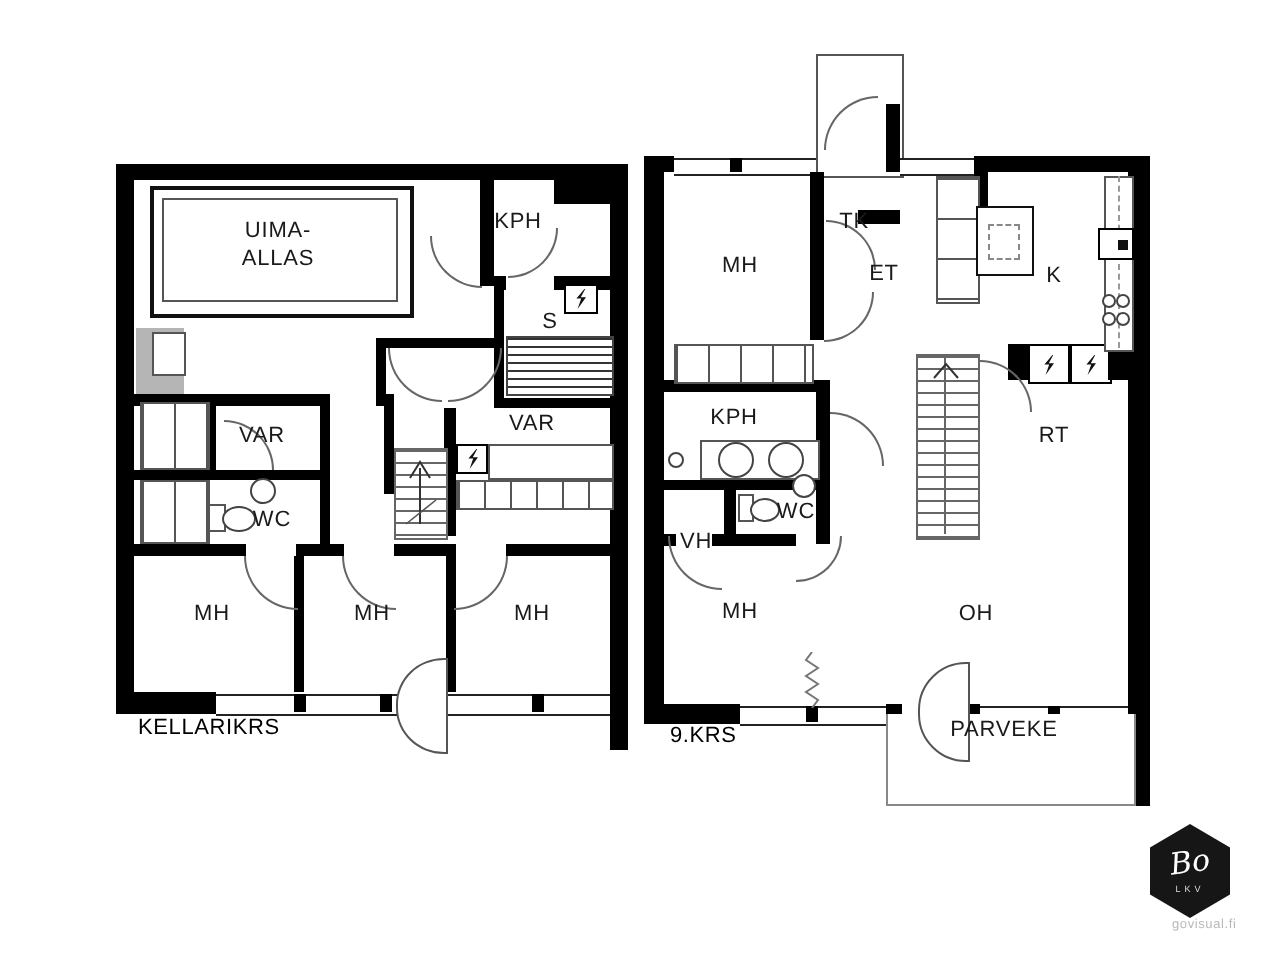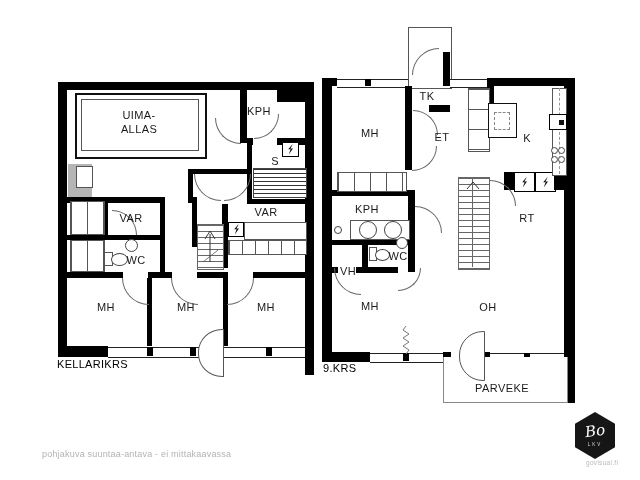--- a/index.html
+++ b/index.html
@@ -1,21 +1,21 @@
 <!DOCTYPE html>
 <html><head>
 <meta charset="utf-8">
 <style>
   html,body{margin:0;padding:0;background:#fff;}
   #canvas{position:relative;width:640px;height:480px;background:#ffffff;overflow:hidden;
           font-family:"Liberation Sans",sans-serif;}
   .w{position:absolute;background:#000;}
   .lbl{position:absolute;transform:translate(-50%,-50%);font-size:11px;color:#1a1a1a;
        letter-spacing:.4px;white-space:pre-line;text-align:center;line-height:1.25;}
-  .flr{position:absolute;font-size:11px;color:#000;letter-spacing:.3px;}
+  .flr{position:absolute;font-size:11px;color:#000;letter-spacing:.3px;margin-left:12px;}
   .box{position:absolute;border:1px solid #555;background:#fff;}
   .win{position:absolute;background:#fff;border-top:1.5px solid #222;border-bottom:1.5px solid #222;}
   .mull{position:absolute;background:#000;}
   .arc{position:absolute;}
   .stairs{position:absolute;border:1px solid #666;background:repeating-linear-gradient(to bottom,#666 0 1px,#fff 1px 6px);}
   .shelf13{position:absolute;border:1px solid #555;background:repeating-linear-gradient(to right,#555 0 1px,#fff 1px 13px);}
   .shelf16{position:absolute;border:1px solid #555;background:repeating-linear-gradient(to right,#555 0 1px,#fff 1px 16px);}
   .shelfv{position:absolute;border:1px solid #555;background:repeating-linear-gradient(to bottom,#555 0 1px,#fff 1px 20px);}
   .sauna{position:absolute;border:1px solid #444;background:repeating-linear-gradient(to bottom,#333 0 1px,#fff 1px 4px);}
   .ebox{position:absolute;border:1.5px solid #000;background:#fff;display:flex;align-items:center;justify-content:center;}
@@ -210,34 +210,33 @@
     <div style="position:absolute;left:443px;top:357px;width:123px;height:45px;border-left:1.5px solid #888;border-bottom:1.5px solid #888;border-right:1.5px solid #888;background:#fff"></div>
     <div class="arc" style="left:459px;top:331px;width:24px;height:48px;border:1.2px solid #555;border-radius:24px 0 0 24px / 24px 0 0 24px;background:#fff"></div>
 
     <div class="arc" style="left:413px;top:110px;width:24px;height:24px;border-right:1.2px solid #666;border-top:1.2px solid #666;border-top-right-radius:100%"></div>
     <div class="arc" style="left:412px;top:146px;width:24px;height:24px;border-right:1.2px solid #666;border-bottom:1.2px solid #666;border-bottom-right-radius:100%"></div>
     <div class="arc" style="left:415px;top:206px;width:26px;height:26px;border-right:1.2px solid #666;border-top:1.2px solid #666;border-top-right-radius:100%"></div>
     <div class="arc" style="left:334px;top:268px;width:26px;height:26px;border-left:1.2px solid #666;border-bottom:1.2px solid #666;border-bottom-left-radius:100%"></div>
     <div class="arc" style="left:398px;top:268px;width:22px;height:22px;border-right:1.2px solid #666;border-bottom:1.2px solid #666;border-bottom-right-radius:100%"></div>
     <div class="arc" style="left:490px;top:180px;width:25px;height:25px;border-right:1.2px solid #666;border-top:1.2px solid #666;border-top-right-radius:100%"></div>
 
-    <div class="lbl" style="left:427px;top:97px">TK</div>
+    <div class="lbl" style="left:427px;top:112px">TK</div>
     <div class="lbl" style="left:370px;top:134px">MH</div>
     <div class="lbl" style="left:442px;top:138px">ET</div>
     <div class="lbl" style="left:527px;top:139px">K</div>
     <div class="lbl" style="left:367px;top:210px">KPH</div>
     <div class="lbl" style="left:348px;top:272px">VH</div>
     <div class="lbl" style="left:398px;top:257px">WC</div>
     <div class="lbl" style="left:527px;top:219px">RT</div>
     <div class="lbl" style="left:370px;top:307px">MH</div>
     <div class="lbl" style="left:488px;top:308px">OH</div>
-    <div class="lbl" style="left:502px;top:389px">PARVEKE</div>
+    <div class="lbl" style="left:502px;top:366px">PARVEKE</div>
     <div class="flr" style="left:323px;top:362px">9.KRS</div>
   </div>
 
-  <div class="footer">pohjakuva suuntaa-antava - ei mittakaavassa</div>
   <div class="hex">
     <div class="bo">Bo</div>
     <div class="lkv">LKV</div>
   </div>
   <div class="site">govisual.fi</div>
 
 </div>
 
 </body></html>

